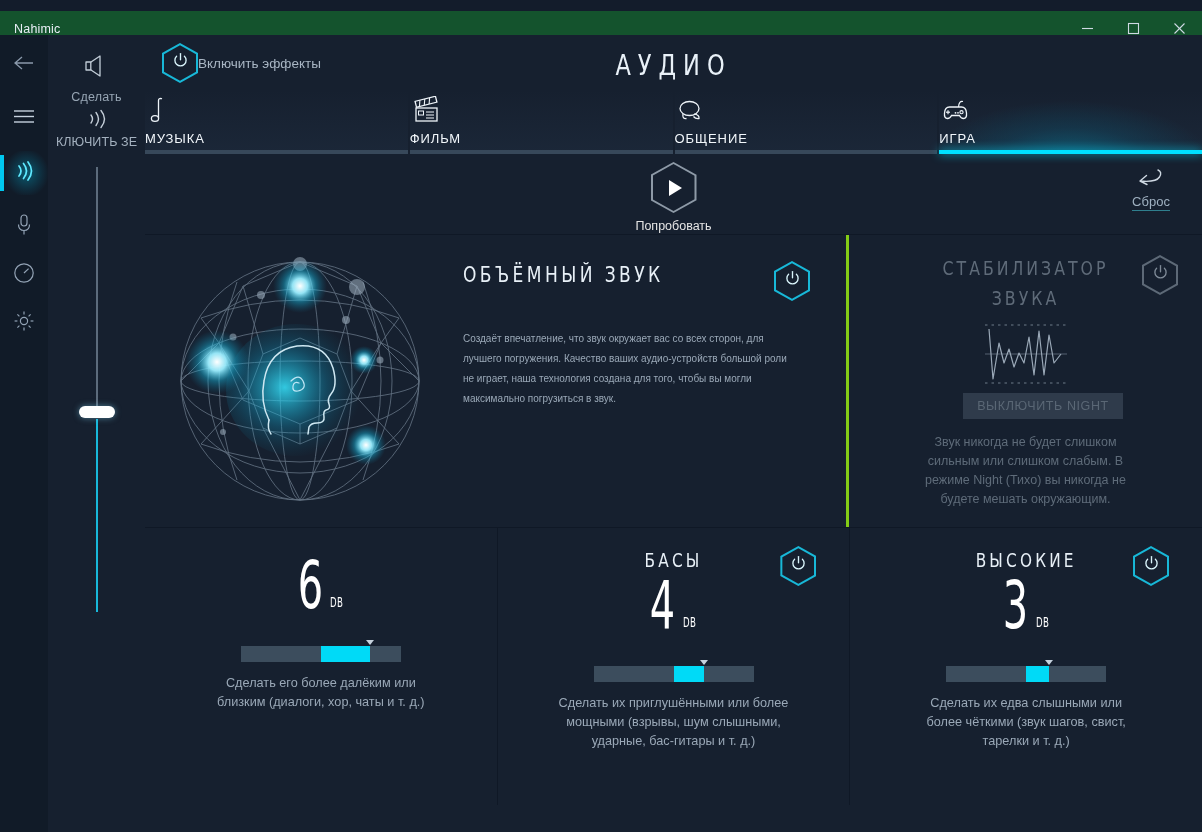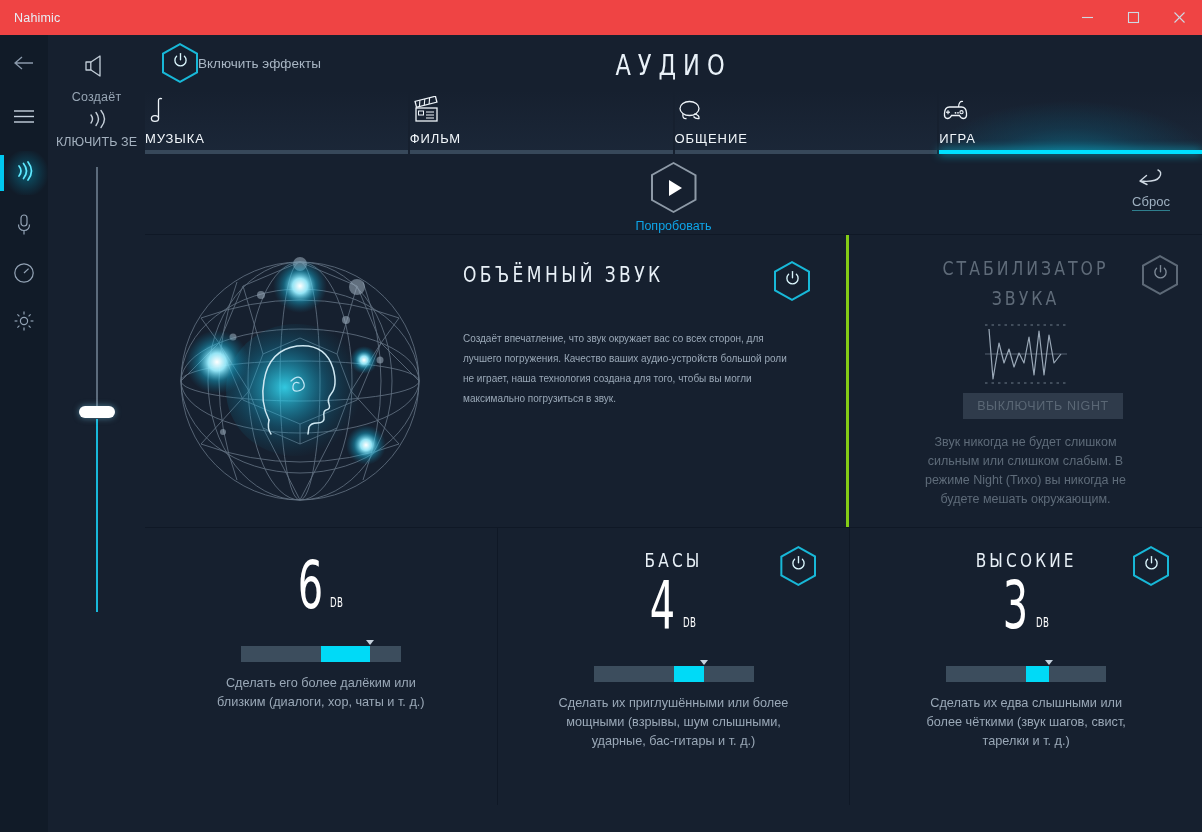--- a/index.html
+++ b/index.html
@@ -5,22 +5,22 @@
   * { margin:0; padding:0; box-sizing:border-box; }
   html,body {
     width:1202px; height:832px; overflow:hidden;
     background:#131c2b;
     font-family:"Liberation Sans", sans-serif;
     -webkit-font-smoothing:antialiased;
   }
 
   
   .titlebar{
-    position:absolute; top:0; left:0; width:1202px; height:35px;
-    background:#ef4444; display:flex; align-items:center;
+    position:absolute; top:11px; left:0; width:1202px; height:35px;
+    background:#14532d; display:flex; align-items:center;
   }
   .title-text{
     color:#e8eef5; font-size:12.5px; margin-left:14px; letter-spacing:.2px;
   }
   .win-btns{ margin-left:auto; display:flex; height:35px; }
   .win-btn{
     width:46px; height:35px; display:flex; align-items:center; justify-content:center;
     color:#cfd9e3;
   }
   .win-btn svg{ display:block; }
@@ -159,21 +159,21 @@
   .try-hex-in{
     width:42px; height:47px;
     clip-path:polygon(50% 0%,100% 25%,100% 75%,50% 100%,0% 75%,0% 25%);
     background:#16202f; display:flex; align-items:center; justify-content:center;
   }
   .try-play{
     width:0;height:0;border-left:13px solid #ffffff;
     border-top:8px solid transparent;border-bottom:8px solid transparent;
     margin-left:4px;
   }
-  .try-label{ margin-top:6px; color:#0ea5e9; font-size:12.5px; }
+  .try-label{ margin-top:6px; color:#e5e5e5; font-size:12.5px; }
   .reset{
     position:absolute; right:20px; top:14px;
     display:flex; flex-direction:column; align-items:center; width:62px;
   }
   .reset-label{
     color:#9fb0c0; font-size:13px; border-bottom:1.5px solid #2f7f8e; padding-bottom:1px;
   }
 
   
   .midrow{
@@ -354,21 +354,21 @@
   </div>
 </div>
 
 <div class="volcol">
   <span class="vol-speaker">
     <svg width="34" height="28" viewBox="0 0 34 28">
       <path d="M6 10 H11 L20 4 V24 L11 18 H6 Z" fill="none" stroke="#c3ced9" stroke-width="1.3" stroke-linejoin="round"></path>
       <line x1="10.8" y1="10" x2="10.8" y2="18" stroke="#c3ced9" stroke-width="1.3"></line>
     </svg>
   </span>
-  <span class="vol-label">Создаёт</span>
+  <span class="vol-label">Сделать</span>
   <span class="vol-waves">
     <svg width="30" height="22" viewBox="0 0 30 22">
       <path d="M9 7 Q12 11 9 15" fill="none" stroke="#d3dde7" stroke-width="1.4" stroke-linecap="round"></path>
       <path d="M14 4.5 Q19 11 14 17.5" fill="none" stroke="#d3dde7" stroke-width="1.4" stroke-linecap="round"></path>
       <path d="M19 2.5 Q26 11 19 19.5" fill="none" stroke="#d3dde7" stroke-width="1.4" stroke-linecap="round"></path>
     </svg>
   </span>
   <span class="vol-sub">КЛЮЧИТЬ ЗЕ</span>
 
   <div class="vol-slider">

